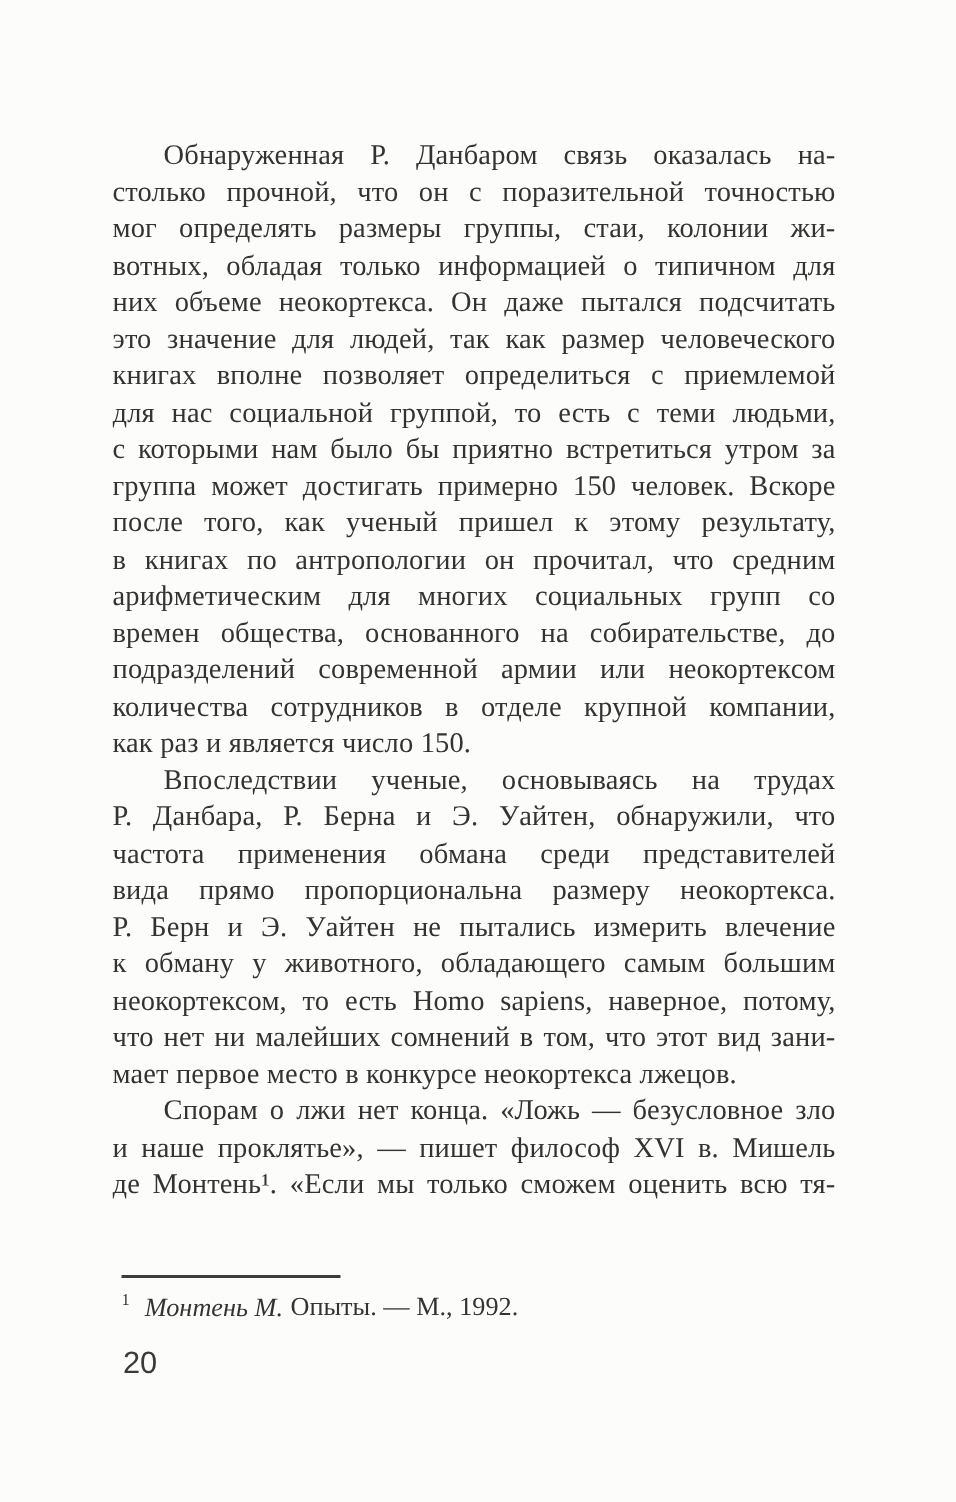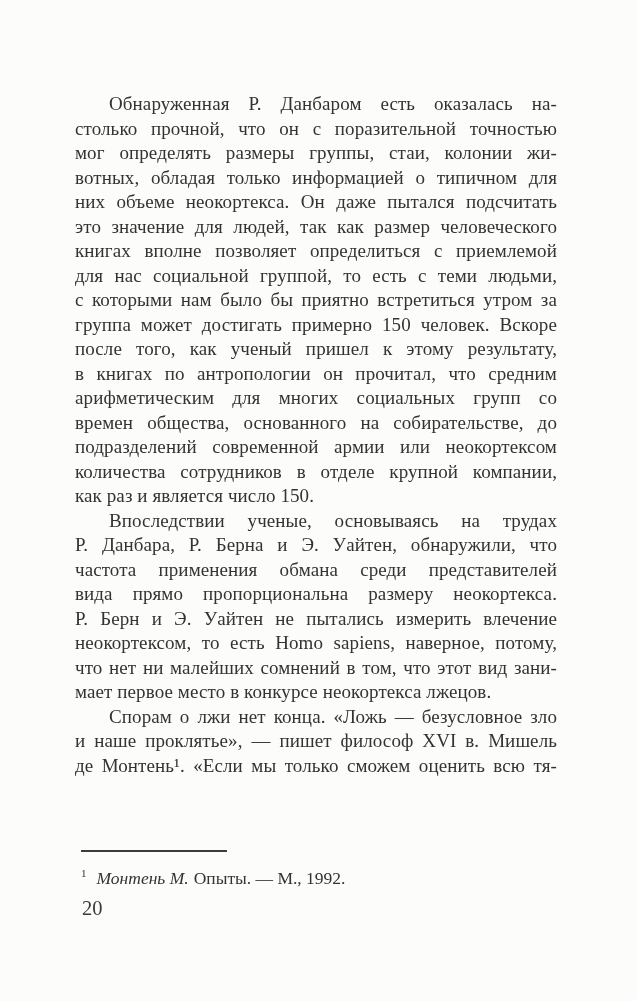--- a/index.html
+++ b/index.html
@@ -49,50 +49,50 @@
     width: 146px;
     height: 2px;
     background: #3c3c3c;
   }
   .footnote-line {
     position: absolute;
     left: 75px;
     top: 857px;
     width: 482px;
     font-size: 17.5px;
-    line-height: 32px;
+    line-height: 20px;
     color: #333333;
   }
   .footnote-line sup {
     font-size: 11px;
     margin-left: 6px;
     margin-right: 10px;
   }
   .fn-author {
     font-style: italic;
     margin-right: 5px;
   }
   .page-number {
     position: absolute;
     left: 82px;
     top: 897px;
-    font-family: Liberation Serif, serif;
+    font-family: Liberation Sans, sans-serif;
     font-size: 20.5px;
     color: #3a3a3a;
   }
 </style>
 </head>
 <body>
 
 <div class="page">
 
   <div class="text-block">
 
     <div class="paragraph">
-      <div class="line indent">Обнаруженная Р. Данбаром есть оказалась на-</div>
+      <div class="line indent">Обнаруженная Р. Данбаром связь оказалась на-</div>
       <div class="line">столько прочной, что он с поразительной точностью</div>
       <div class="line">мог определять размеры группы, стаи, колонии жи-</div>
       <div class="line">вотных, обладая только информацией о типичном для</div>
       <div class="line">них объеме неокортекса. Он даже пытался подсчитать</div>
       <div class="line">это значение для людей, так как размер человеческого</div>
       <div class="line">книгах вполне позволяет определиться с приемлемой</div>
       <div class="line">для нас социальной группой, то есть с теми людьми,</div>
       <div class="line">с которыми нам было бы приятно встретиться утром за</div>
       <div class="line">группа может достигать примерно 150 человек. Вскоре</div>
       <div class="line">после того, как ученый пришел к этому результату,</div>
@@ -103,20 +103,21 @@
       <div class="line">количества сотрудников в отделе крупной компании,</div>
       <div class="line endline">как раз и является число 150.</div>
     </div>
 
     <div class="paragraph">
       <div class="line indent">Впоследствии ученые, основываясь на трудах</div>
       <div class="line">Р. Данбара, Р. Берна и Э. Уайтен, обнаружили, что</div>
       <div class="line">частота применения обмана среди представителей</div>
       <div class="line">вида прямо пропорциональна размеру неокортекса.</div>
       <div class="line">Р. Берн и Э. Уайтен не пытались измерить влечение</div>
+      <div class="line">к обману у животного, обладающего самым большим</div>
       <div class="line">неокортексом, то есть Homo sapiens, наверное, потому,</div>
       <div class="line">что нет ни малейших сомнений в том, что этот вид зани-</div>
       <div class="line endline">мает первое место в конкурсе неокортекса лжецов.</div>
     </div>
 
     <div class="paragraph">
       <div class="line indent">Спорам о лжи нет конца. «Ложь — безусловное зло</div>
       <div class="line">и наше проклятье», — пишет философ XVI в. Мишель</div>
       <div class="line">де Монтень¹. «Если мы только сможем оценить всю тя-</div>
     </div>

